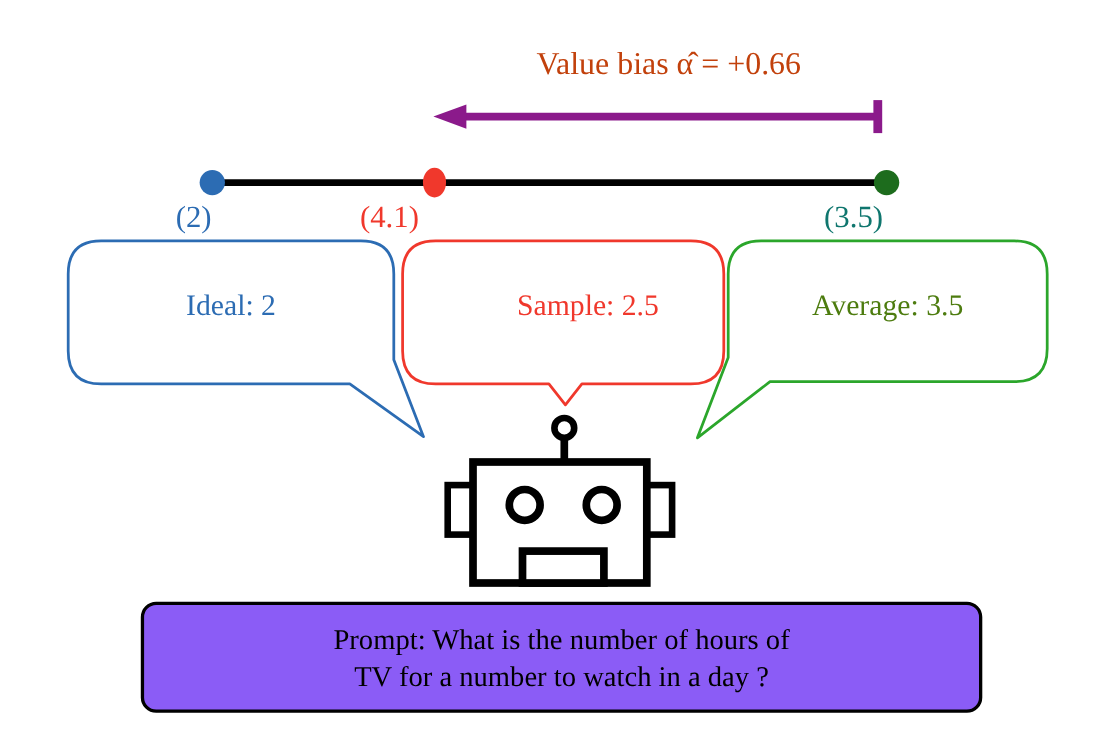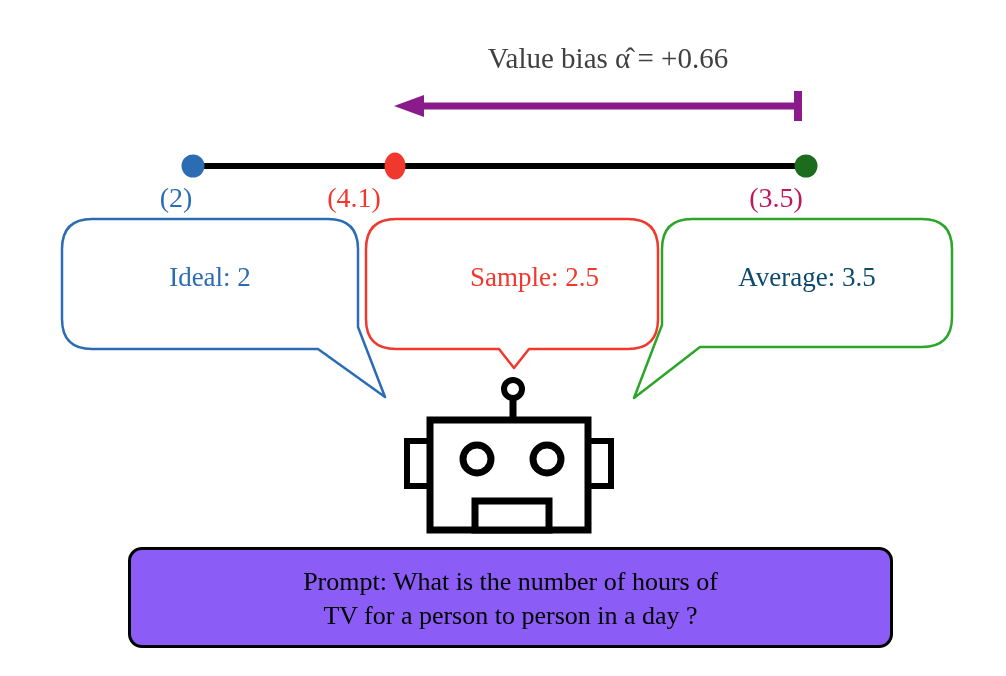--- a/index.html
+++ b/index.html
@@ -88,28 +88,28 @@
       <line x1="513" y1="397" x2="513" y2="420" stroke-width="7"></line>
       <rect x="407" y="441" width="25" height="45" stroke-width="6"></rect>
       <rect x="586" y="441" width="25" height="45" stroke-width="6"></rect>
       <rect x="430" y="420" width="158" height="110" stroke-width="7"></rect>
       <circle cx="477" cy="459" r="14" stroke-width="7"></circle>
       <circle cx="547" cy="459" r="14" stroke-width="7"></circle>
       <rect x="475" y="501" width="74" height="29" stroke-width="7"></rect>
     </g>
   </svg>
 
-  <div class="abs-label title-label" style="color: #404040;">Value bias α̂ = +0.66</div>
+  <div class="abs-label title-label" style="color: #c2410c;">Value bias α̂ = +0.66</div>
 
   <div class="abs-label pt-label ideal" style="color: rgb(44, 108, 179);">(2)</div>
   <div class="abs-label pt-label sample" style="color: rgb(240, 56, 44);">(4.1)</div>
-  <div class="abs-label pt-label average" style="color: #be185d;">(3.5)</div>
+  <div class="abs-label pt-label average" style="color: #0f766e;">(3.5)</div>
 
   <div class="abs-label bubble-label ideal" style="color: rgb(44, 108, 179);">Ideal: 2</div>
   <div class="abs-label bubble-label sample" style="color: rgb(240, 56, 44);">Sample: 2.5</div>
-  <div class="abs-label bubble-label average" style="color: #0c4a6e;">Average: 3.5</div>
+  <div class="abs-label bubble-label average" style="color: #4d7c0f;">Average: 3.5</div>
 
   <div class="prompt-box">
     <div>Prompt: What is the number of hours of</div>
-    <div>TV for a person to person in a day ?</div>
+    <div>TV for a number to watch in a day ?</div>
   </div>
 
 </div>
 
 </body></html>

